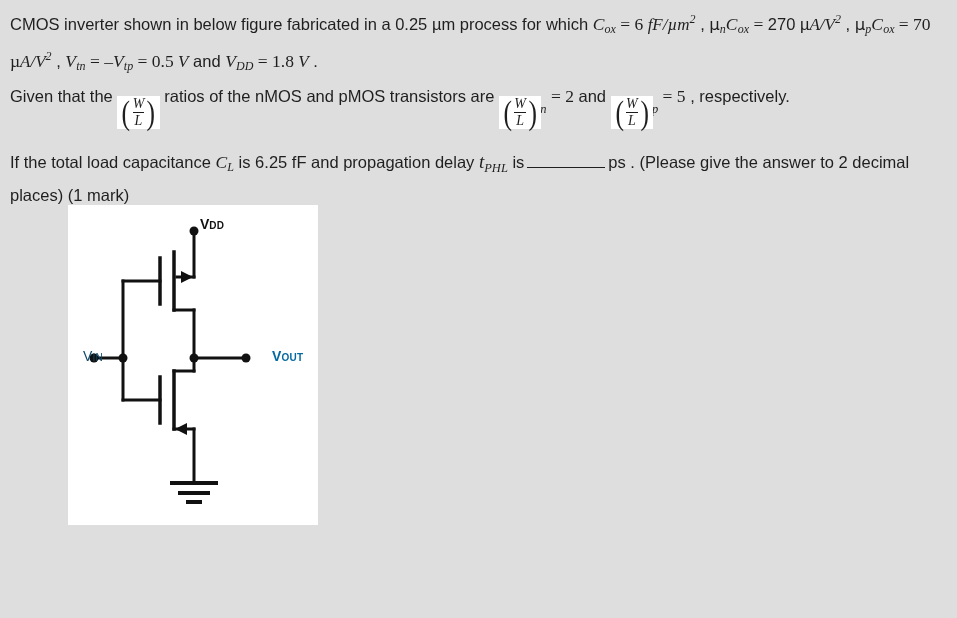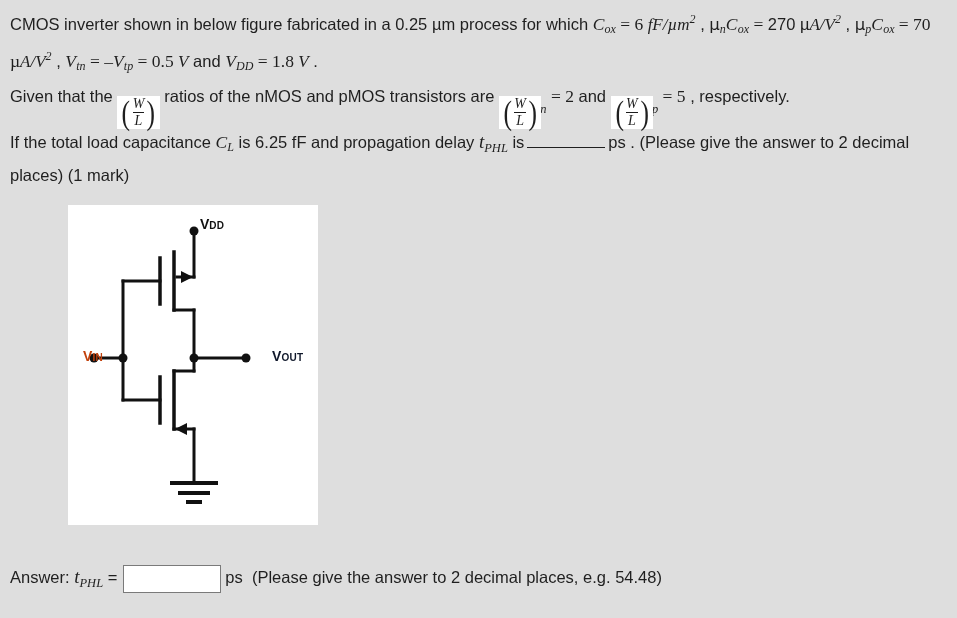--- a/index.html
+++ b/index.html
@@ -28,21 +28,21 @@
     position: absolute;
     left: 10px;
     top: 6px;
     width: 940px;
     font-size: 16.5px;
     line-height: 27px;
     color: #1f1f1f;
   }
   .para { margin: 0 0 0 0; }
   .para.p2 { margin-top: 3px; }
-  .para.p3 { margin-top: 0; }
+  .para.p3 { margin-top: 20px; }
 
   
   .mi {
     font-family: "Liberation Serif", serif;
     font-style: italic;
     font-size: 17.5px;
     letter-spacing: 0.2px;
   }
   .mi-up {
     font-family: "Liberation Serif", serif;
@@ -139,31 +139,31 @@
   .figure-svg {
     position: absolute;
     left: 68px;
     top: 205px;
   }
   .fig-label-left {
     position: absolute;
     left: 83px;
     top: 348px;
     font-size: 14px;
-    font-weight: bold;
-    color: #c2410c;
+    font-weight: normal;
+    color: #0c4a6e;
     letter-spacing: 0.2px;
   }
   .fig-label-right {
     position: absolute;
     left: 272px;
     top: 348px;
     font-size: 14px;
     font-weight: bold;
-    color: #0f172a;
+    color: #0369a1;
     letter-spacing: 0.2px;
   }
   .lblsub {
     font-size: 10px;
     vertical-align: 0;
     letter-spacing: 0.2px;
   }
 
   
   .answer-row {
@@ -277,17 +277,14 @@
   </div>
 
   <div class="fig-label-left">
     <span>V</span><span class="lblsub">IN</span>
   </div>
 
   <div class="fig-label-right">
     <span>V</span><span class="lblsub">OUT</span>
   </div>
 
-  <div class="answer-row">
-    <span>Answer: </span><span class="ans-t">t</span><span class="ans-sub">PHL</span><span> =</span><input class="answer-input" type="text" placeholder="" style=""><span>ps</span>&nbsp; <span>(Please give the answer to 2 decimal places, e.g. 54.48)</span>
-  </div>
 
 </div>
 
 </body></html>

